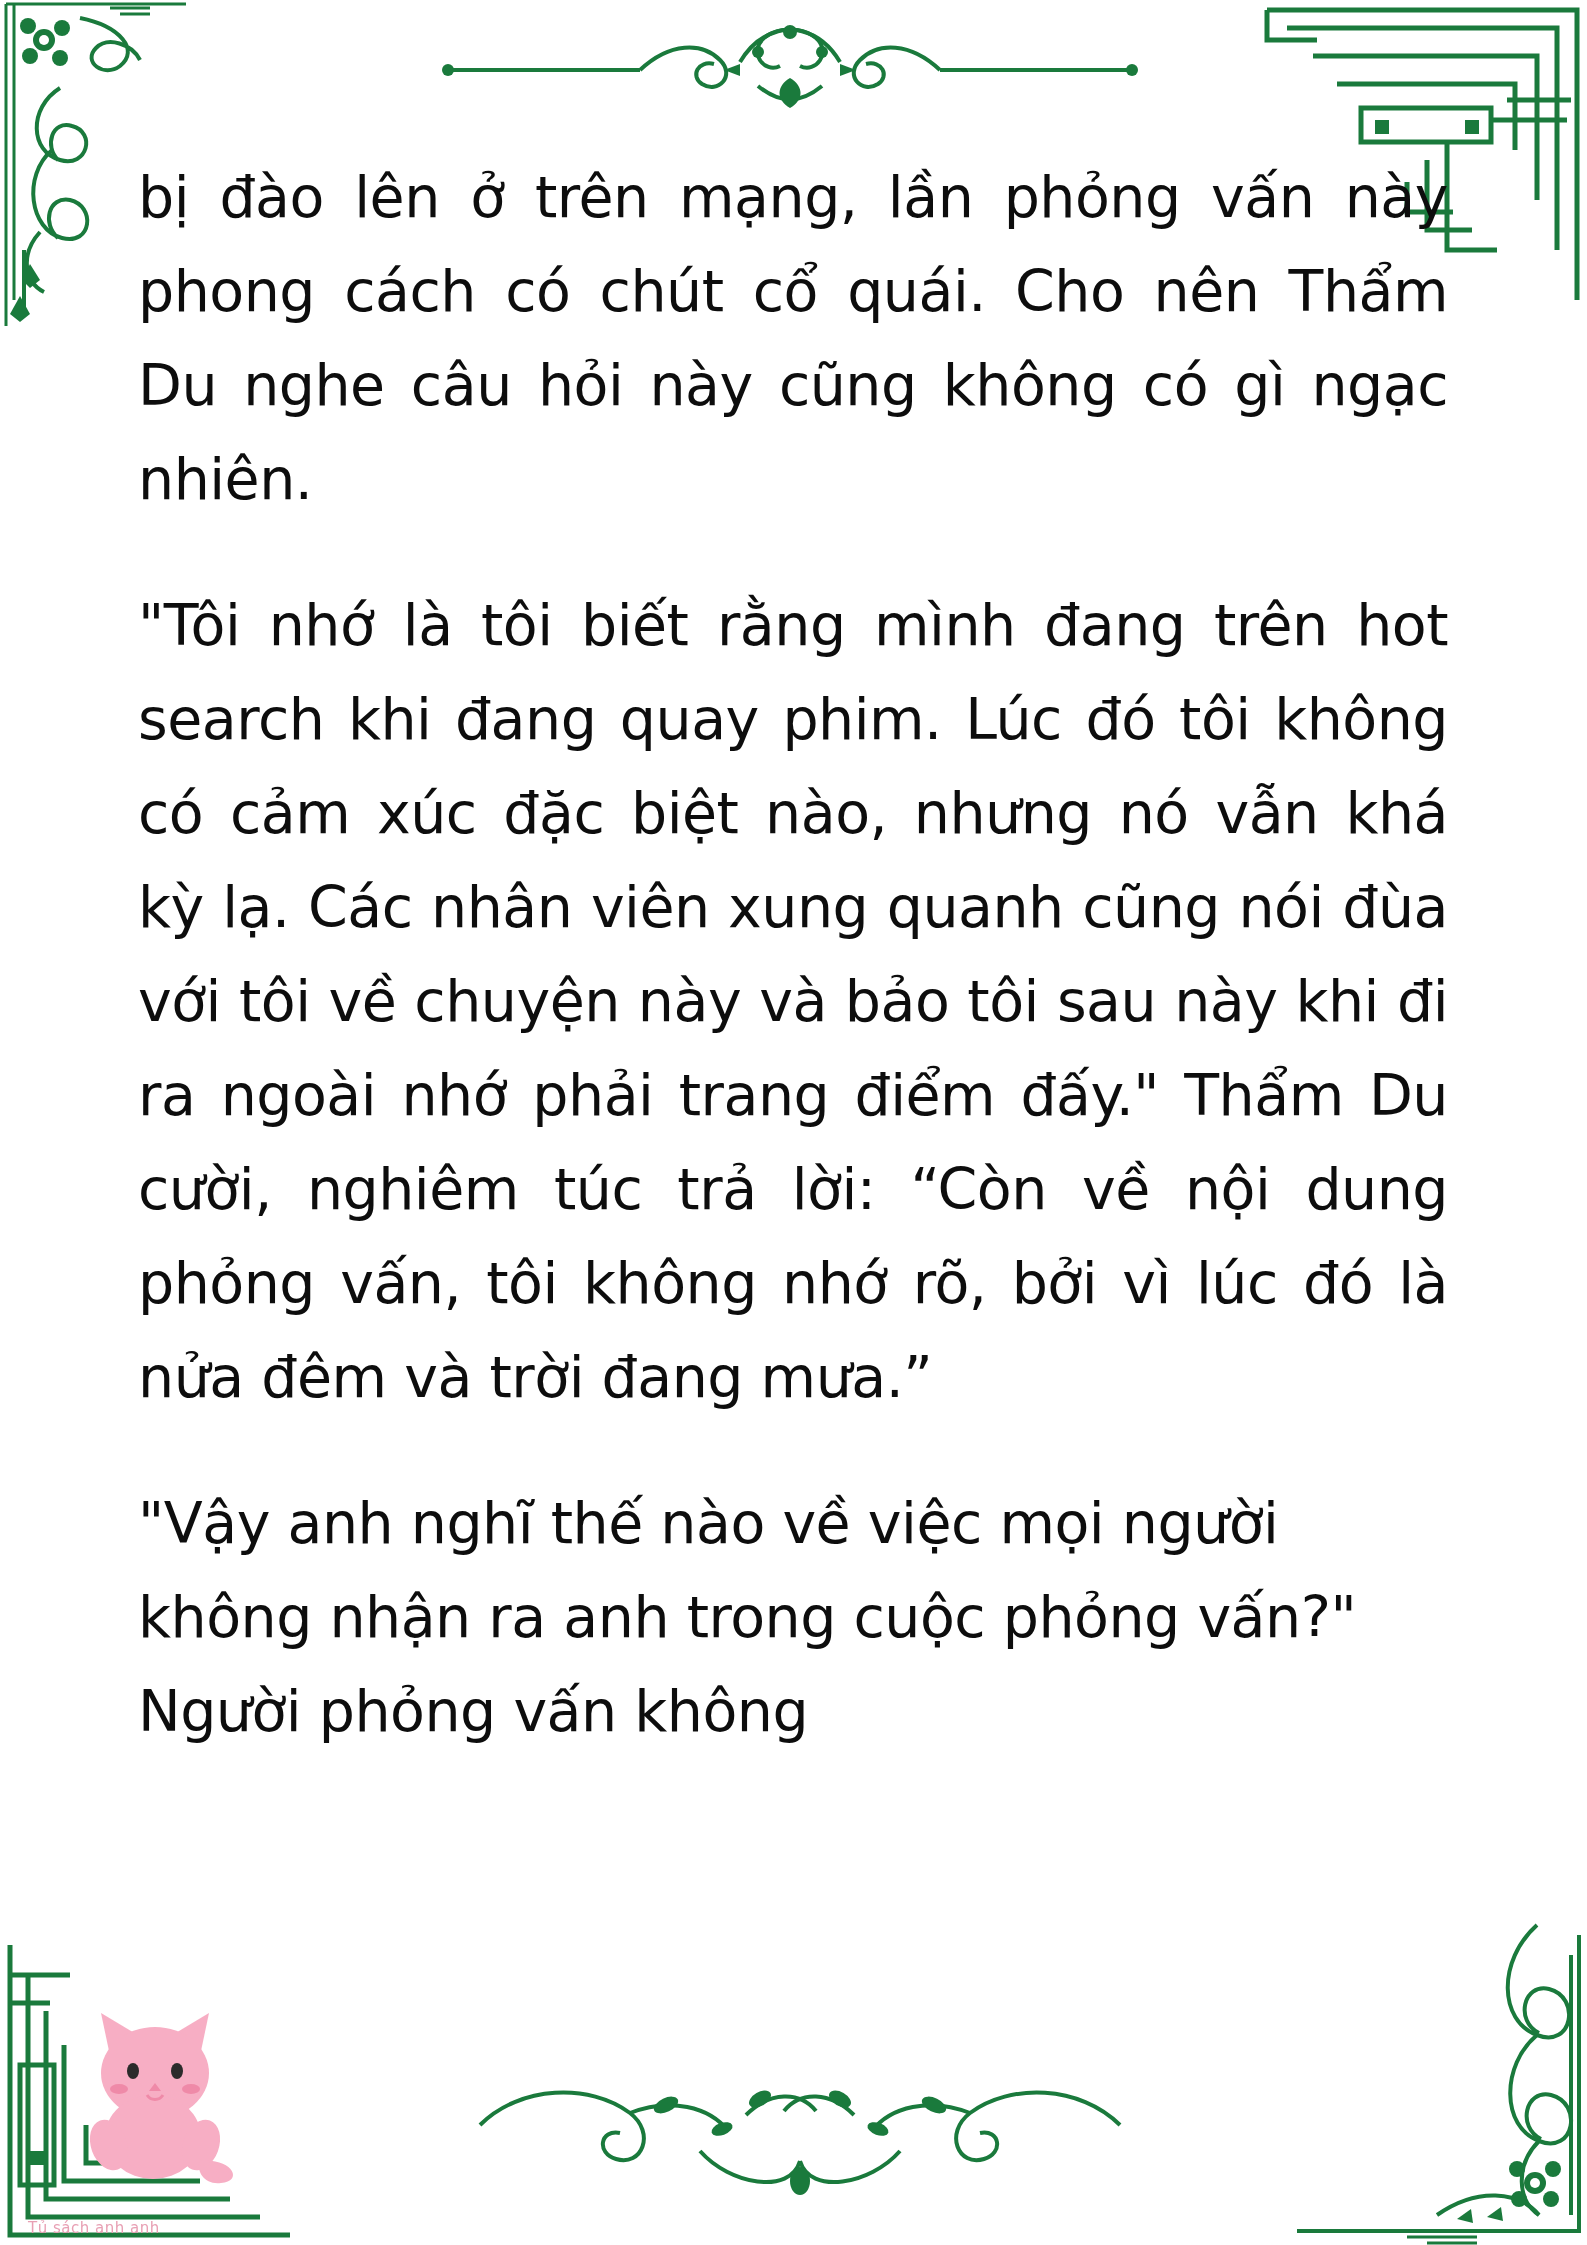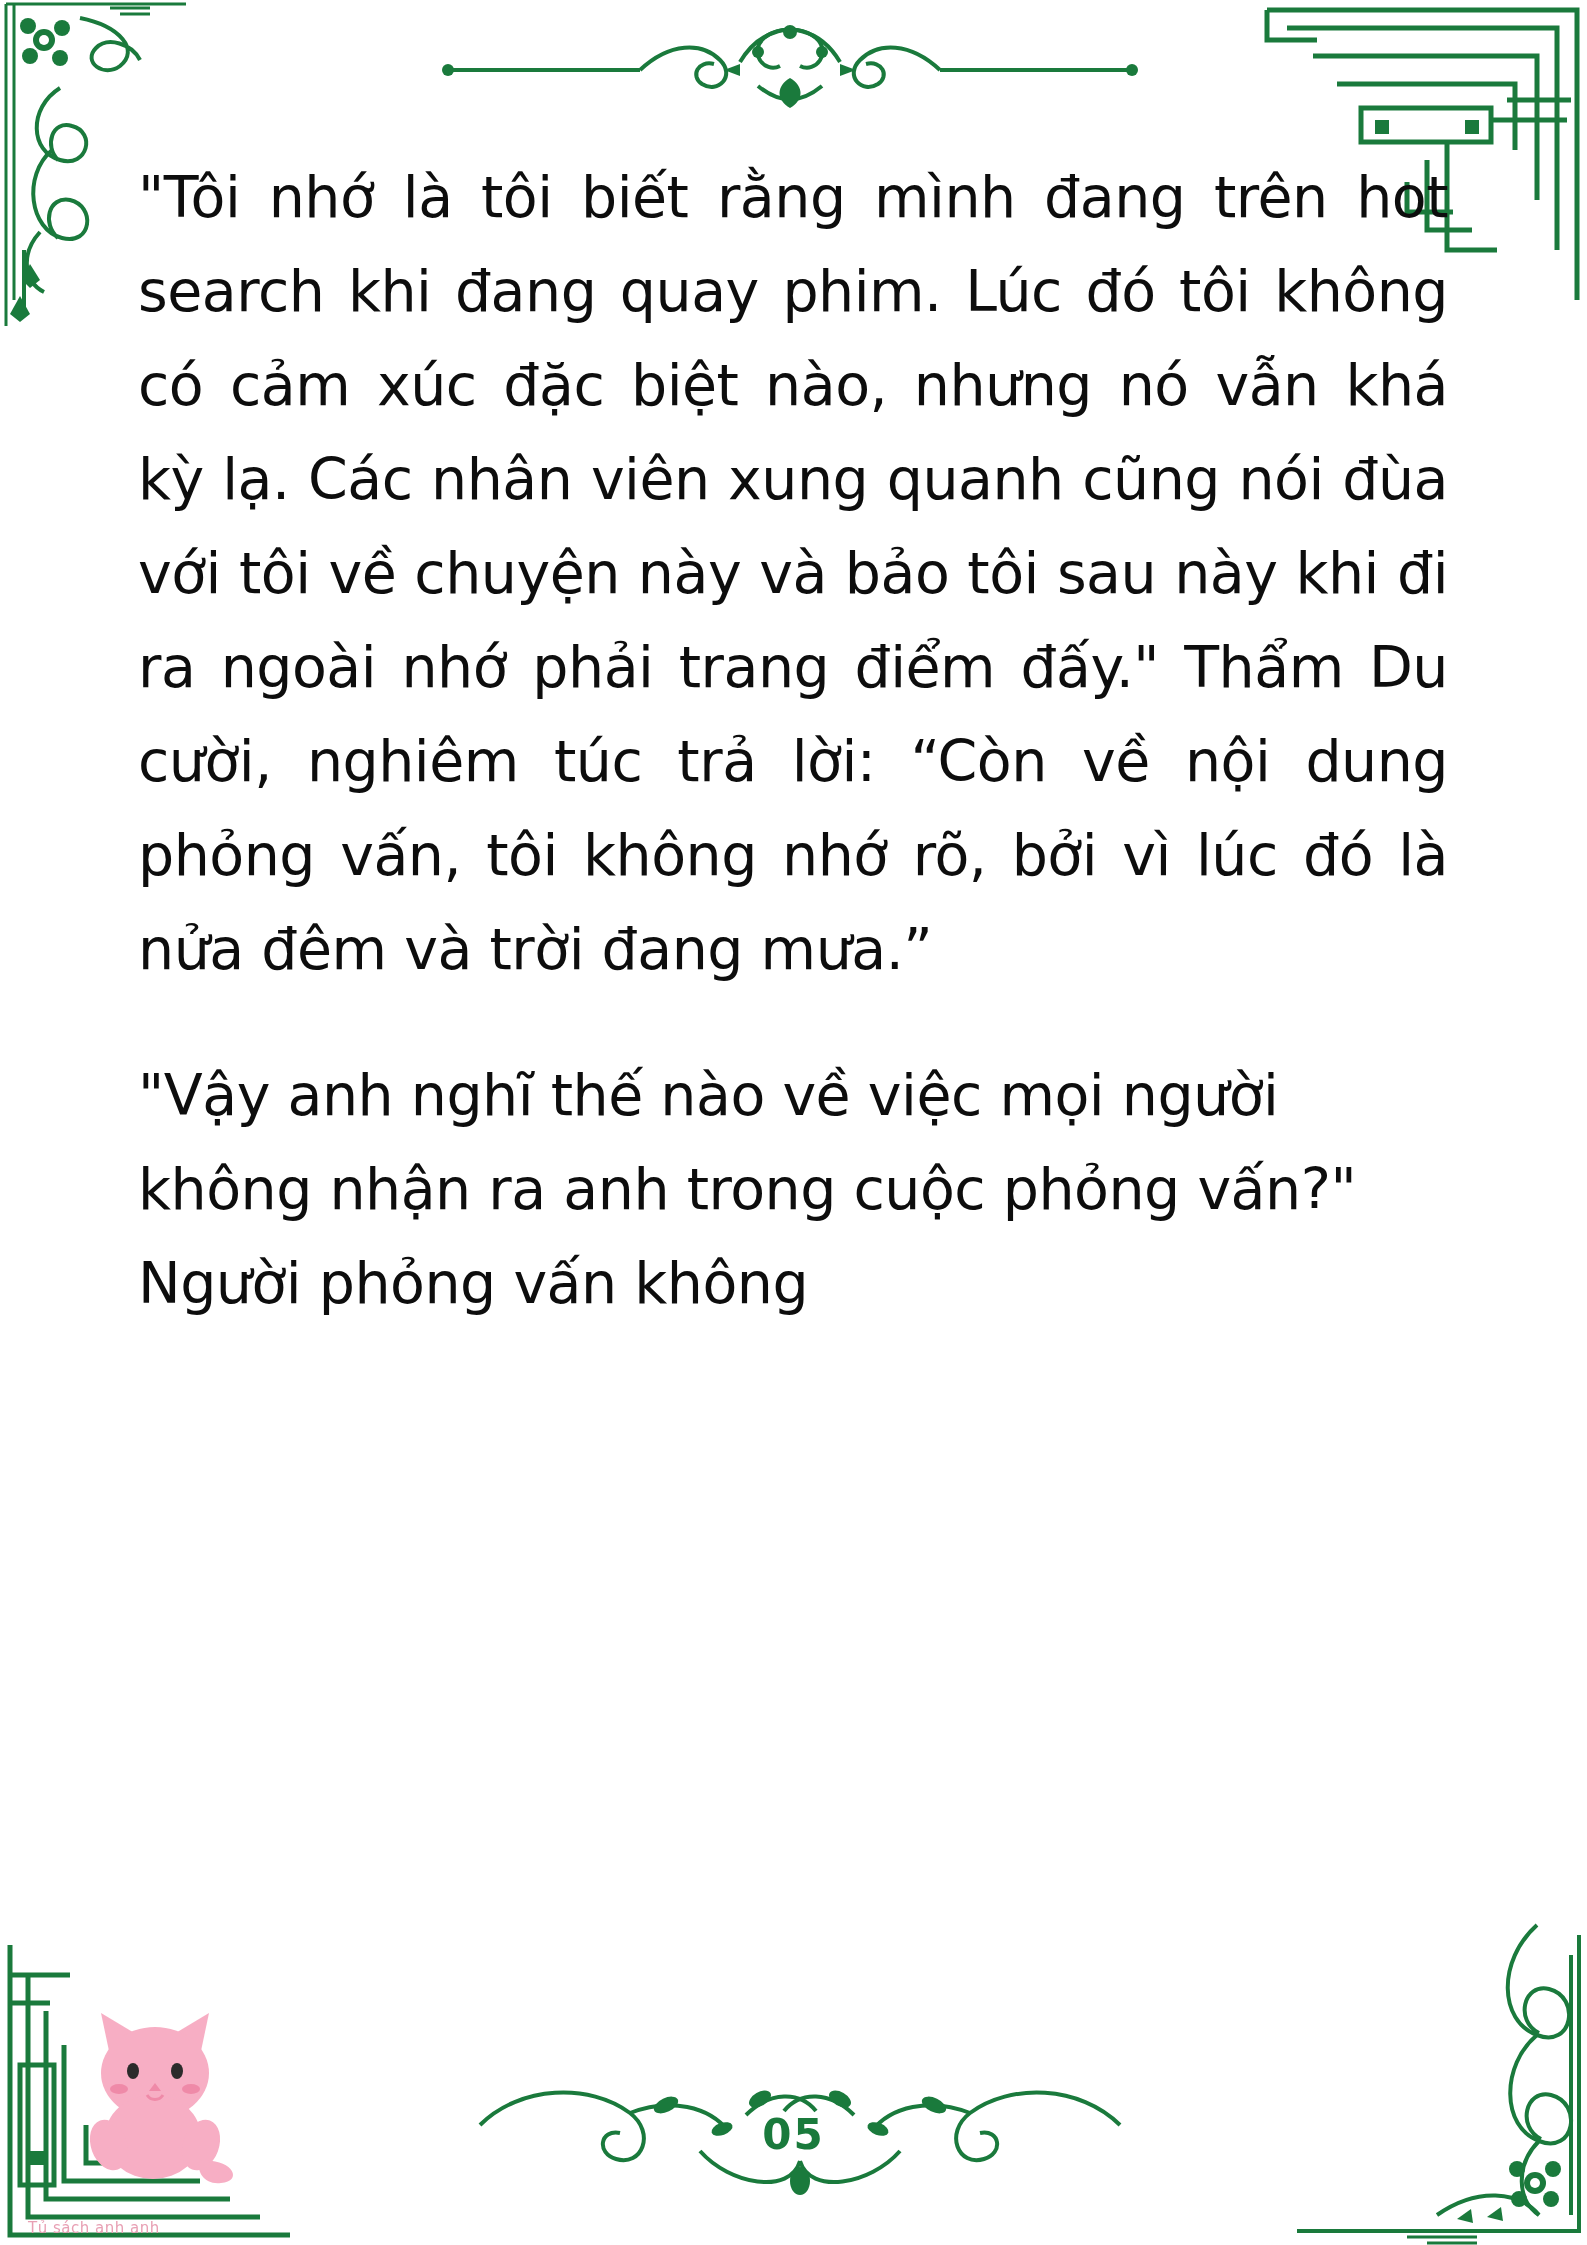--- a/index.html
+++ b/index.html
@@ -277,23 +277,21 @@
         <ellipse cx="44" cy="94" rx="9" ry="5"></ellipse>
         <ellipse cx="116" cy="94" rx="9" ry="5"></ellipse>
       </g>
       <g fill="none" stroke="#ef8aa8" stroke-width="3">
         <path d="M72 100 C76 106 84 106 88 100"></path>
       </g>
     </svg>
   </div>
 
   <div class="content">
+    <p class="para">bị đào lên ở trên mạng, lần phỏng vấn này phong cách có chút cổ quái. Cho nên Thẩm Du nghe câu hỏi này cũng không có gì ngạc nhiên.</p>
     <p class="para">"Tôi nhớ là tôi biết rằng mình đang trên hot search khi đang quay phim. Lúc đó tôi không có cảm xúc đặc biệt nào, nhưng nó vẫn khá kỳ lạ. Các nhân viên xung quanh cũng nói đùa với tôi về chuyện này và bảo tôi sau này khi đi ra ngoài nhớ phải trang điểm đấy." Thẩm Du cười, nghiêm túc trả lời: “Còn về nội dung phỏng vấn, tôi không nhớ rõ, bởi vì lúc đó là nửa đêm và trời đang mưa.”</p>
     <p class="para nojust">"Vậy anh nghĩ thế nào về việc mọi người không nhận ra anh trong cuộc phỏng vấn?" Người phỏng vấn không</p>
   </div>
 
-  <div class="pagenum-wrap">
-    <span class="pagenum">05</span>
-  </div>
 
   <div class="site-credit">Tủ sách anh anh</div>
 
 </div>
 
 </body></html>

